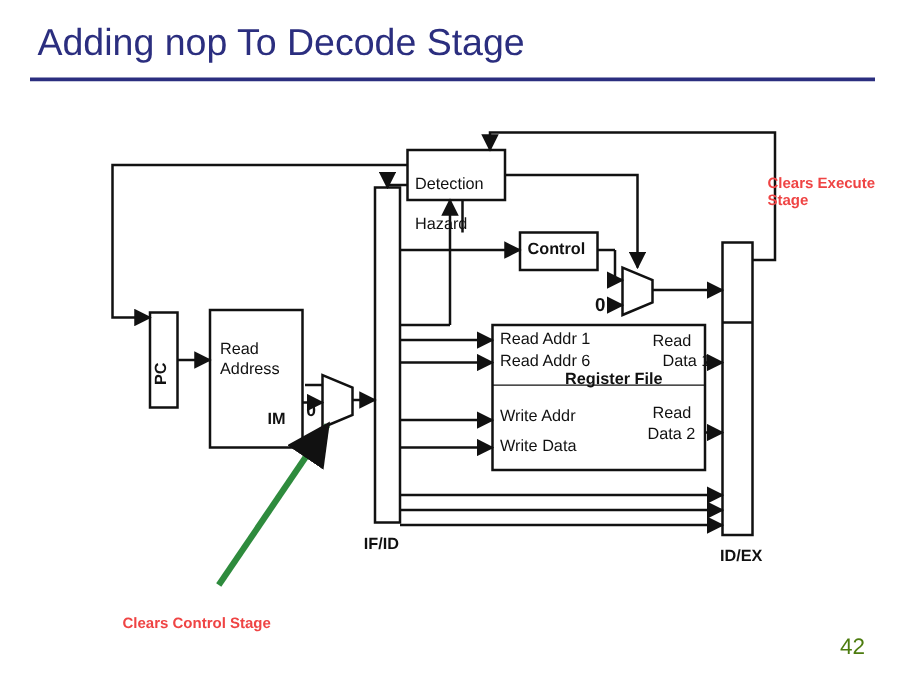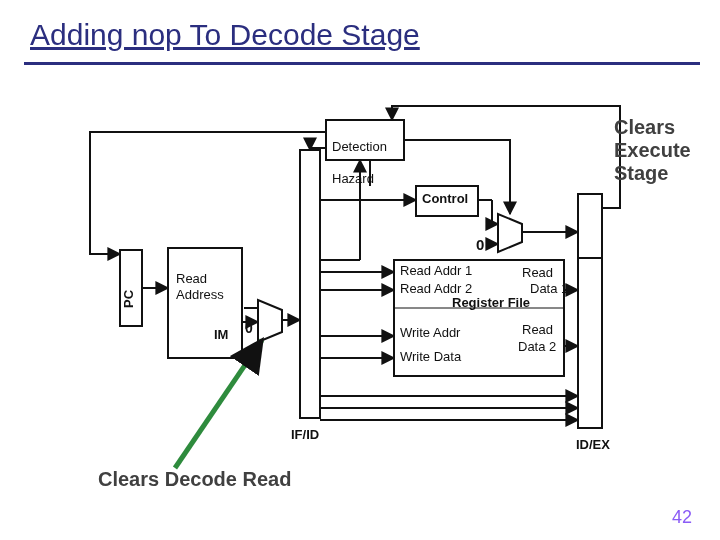--- a/index.html
+++ b/index.html
@@ -11,45 +11,44 @@
     background: #fff;
     position: relative;
     overflow: hidden;
   }
   .title {
     position: absolute;
     top: 18px;
     left: 30px;
     font-size: 30px;
     color: #2b2e7f;
-    text-decoration: underline;
   }
   .hr {
     position: absolute;
     top: 62px;
     left: 24px;
     width: 676px;
     height: 3px;
     background: #2b2e7f;
   }
   .pagenum {
     position: absolute;
     bottom: 12px;
     right: 28px;
     font-size: 18px;
-    color: #8b5cf6;
+    color: #4d7c0f;
   }
   .lbl {
     position: absolute;
     font-size: 13px;
     color: #111;
     line-height: 1.15;
   }
   .bold { font-weight: 700; }
-  .red { color: #404040; font-size: 20px; }
+  .red { color: #ef4444; font-size: 12px; margin-top: 24px; }
   svg { position: absolute; top: 0; left: 0; }
 </style>
 </head>
 <body>
 
 <div class="title">Adding nop To Decode Stage</div>
 <div class="hr"></div>
 <div class="pagenum">42</div>
 
 <svg width="720" height="540">
@@ -134,28 +133,28 @@
 
 <div class="lbl bold" style="left:122px; top:308px; transform:rotate(-90deg); transform-origin:left top;">PC</div>
 
 <div class="lbl" style="left:176px; top:272px;">Read</div>
 <div class="lbl" style="left:176px; top:288px;">Address</div>
 
 <div class="lbl bold" style="left:198px; top:328px;margin-left:16px;">IM</div>
 <div class="lbl bold" style="left:245px; top:320px; font-size:14px;">0</div>
 
 <div class="lbl" style="left:400px; top:264px;">Read Addr 1</div>
-<div class="lbl" style="left:400px; top:282px;">Read Addr 2</div>
+<div class="lbl" style="left:400px; top:282px;">Read Addr 6</div>
 <div class="lbl" style="left:400px; top:326px;text-align:right;">Write Addr</div>
 <div class="lbl" style="left:400px; top:350px;">Write Data</div>
 
 <div class="lbl" style="left:522px; top:266px;">Read</div>
 <div class="lbl" style="left:530px; top:282px;text-align:center;">Data 1</div>
 <div class="lbl" style="left:522px; top:323px;">Read</div>
 <div class="lbl" style="left:518px; top:340px;">Data 2</div>
 
 <div class="lbl bold" style="left:420px; top:296px;padding-left:32px;">Register File</div>
 
 <div class="lbl bold" style="left:291px; top:428px;">IF/ID</div>
 <div class="lbl bold" style="left:576px; top:438px;">ID/EX</div>
 
 <div class="lbl bold red" style="left:614px; top:116px; width:90px;">Clears Execute Stage</div>
-<div class="lbl bold red" style="left:98px; top:468px;">Clears Decode Read</div>
+<div class="lbl bold red" style="left:98px; top:468px;">Clears Control Stage</div>
 
 </body></html>

